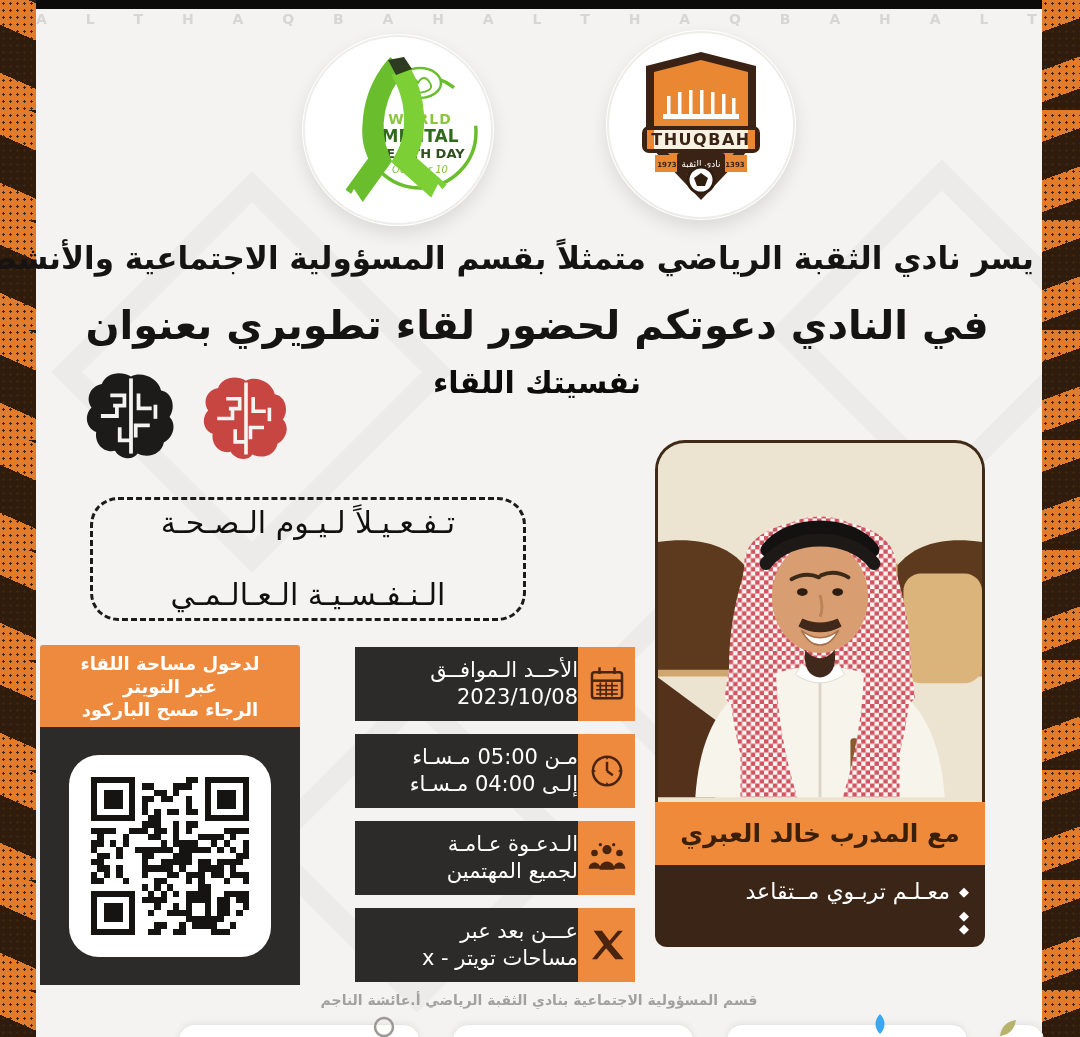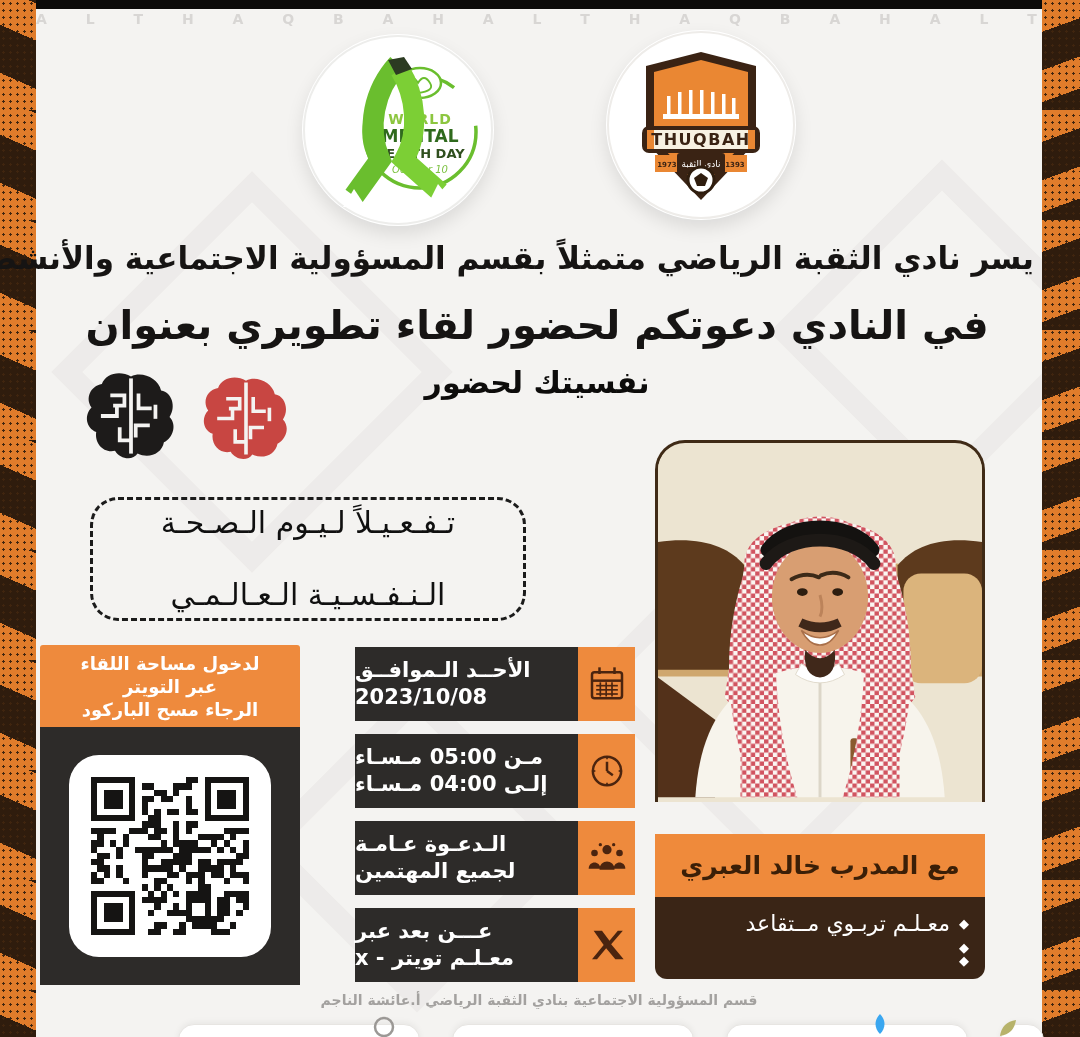--- a/index.html
+++ b/index.html
@@ -44,30 +44,30 @@
   .qr-card{position:absolute;left:40px;top:645px;width:260px;}
   .qr-head{height:82px;background:#ee8a3d;color:#fff;text-align:center;direction:rtl;
      font-size:18px;font-weight:600;line-height:23px;padding-top:7px;box-sizing:border-box;border-radius:3px 3px 0 0;}
   .qr-body{height:258px;background:#2d2b29;display:flex;justify-content:center;align-items:center;}
   .qr-white{width:202px;height:202px;background:#fff;border-radius:30px;display:flex;justify-content:center;align-items:center;}
   .qr-white svg{width:158px;height:158px;shape-rendering:crispEdges;}
   
   .rows{position:absolute;left:355px;top:647px;width:280px;display:flex;flex-direction:column;gap:13px;}
   .row{display:flex;height:74px;}
   .row-text{flex:1;background:#2d2b29;color:#fff;display:flex;flex-direction:column;justify-content:center;
-     text-align:left;direction:rtl;font-size:21px;line-height:27px;font-weight:700;}
+     text-align:right;direction:rtl;font-size:21px;line-height:27px;font-weight:400;}
   .row-icon{width:57px;background:#ee8a3d;display:flex;justify-content:center;align-items:center;color:#4b240f;}
   .row-icon svg{width:40px;height:40px;display:block;}
   
   .speaker-card{position:absolute;left:655px;top:440px;width:330px;}
   .photo{height:362px;background:#ece4d1;border:3px solid #3f2a16;border-bottom:none;
      border-radius:30px 30px 0 0;overflow:hidden;box-sizing:border-box;}
   .photo svg{display:block;width:100%;height:100%;}
   .speaker-banner{height:63px;background:#ef8a3b;color:#3b1f07;font-weight:bold;font-size:25px;
-     display:flex;justify-content:center;align-items:center;direction:rtl;white-space:nowrap;margin-top:32px;}
+     display:flex;justify-content:center;align-items:center;direction:rtl;white-space:nowrap;}
   .speaker-bullets{background:#3a2516;border-radius:0 0 12px 12px;padding:9px 16px 12px;color:#fff;
      direction:rtl;text-align:right;font-size:22px;line-height:35px;font-weight:500;}
   .bullet-row{display:flex;align-items:center;gap:9px;}
   .diamond{font-size:13px;line-height:1;}
   
   .footer{position:absolute;left:36px;right:38px;top:992px;text-align:center;direction:rtl;
      color:#a3a19f;font-size:14px;font-weight:600;}
   
   .pill{position:absolute;top:1024px;height:42px;width:240px;background:#fff;border:1px solid #e7e5e2;
      border-radius:16px;box-shadow:0 -2px 6px rgba(0,0,0,.05);}
@@ -132,21 +132,21 @@
       <text x="129" y="137" text-anchor="middle" font-size="7" font-weight="bold" fill="#3a2314">1393</text>
       <rect x="71" y="123" width="48" height="21" rx="3" fill="#3a2314"></rect>
       <text x="95" y="137" text-anchor="middle" font-size="9" fill="#ffffff">نادي الثقبة</text>
       <circle cx="95" cy="150" r="13" fill="#ffffff" stroke="#2f1d0e" stroke-width="3"></circle>
       <path d="M95,143 l7,5 -3,8 h-8 l-3,-8 z" fill="#2f1d0e"></path>
     </svg>
   </div>
 
   <div class="intro1">يسر نادي الثقبة الرياضي متمثلاً بقسم المسؤولية الاجتماعية والأنشطة</div>
   <div class="intro2">في النادي دعوتكم لحضور لقاء تطويري بعنوان</div>
-  <div class="event-title">نفسيتك لحضور</div>
+  <div class="event-title">نفسيتك اللقاء</div>
 
   <svg class="brain brain-black" viewBox="0 0 100 100">
     <path d="M50,8 C38,1 23,5 19,16 C7,18 1,31 8,41 C0,49 2,63 13,67 C11,79 21,90 33,87 C38,96 52,98 57,90 C69,96 83,90 85,78 C95,73 99,59 91,51 C98,41 94,25 82,23 C79,10 62,2 50,8 Z" fill="currentColor"></path>
     <g fill="none" stroke="#f4f3f1" stroke-width="4" stroke-linecap="square">
       <path d="M30,28 h13 v11 h-10"></path>
       <path d="M20,50 h15 v-9"></path>
       <path d="M38,64 v12 h11"></path>
       <path d="M58,28 v14 h12"></path>
       <path d="M68,60 h-13 v11"></path>
       <path d="M76,40 v11"></path>
@@ -461,21 +461,21 @@
           <circle cx="39" cy="18" r="4"></circle>
             <path d="M32,37 C32,27 46,27 46,37 Z"></path>
           <circle cx="16" cy="8" r="2"></circle>
             <circle cx="32" cy="8" r="2"></circle>
         </svg>
       </div>
     </div>
     <div class="row">
       <div class="row-text">
         <div>عـــن بعد عبر</div>
-        <div>معـلـم تويتر - x</div>
+        <div>مساحات تويتر - x</div>
       </div>
       <div class="row-icon">
         <svg viewBox="0 0 48 48" fill="currentColor">
           <path d="M8,7 h10 l9,12 10,-12 h6 L29,23 44,41 h-10 L23,28 12,41 H6 L20,24 Z"></path>
         </svg>
       </div>
     </div>
   </div>
 
   <div class="speaker-card">

